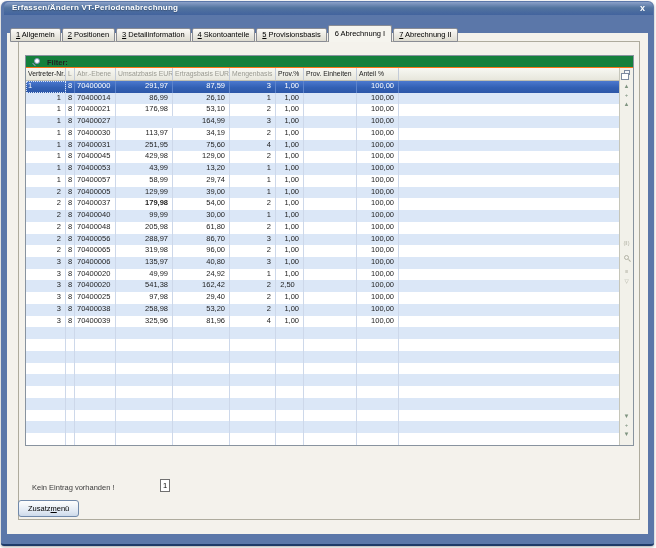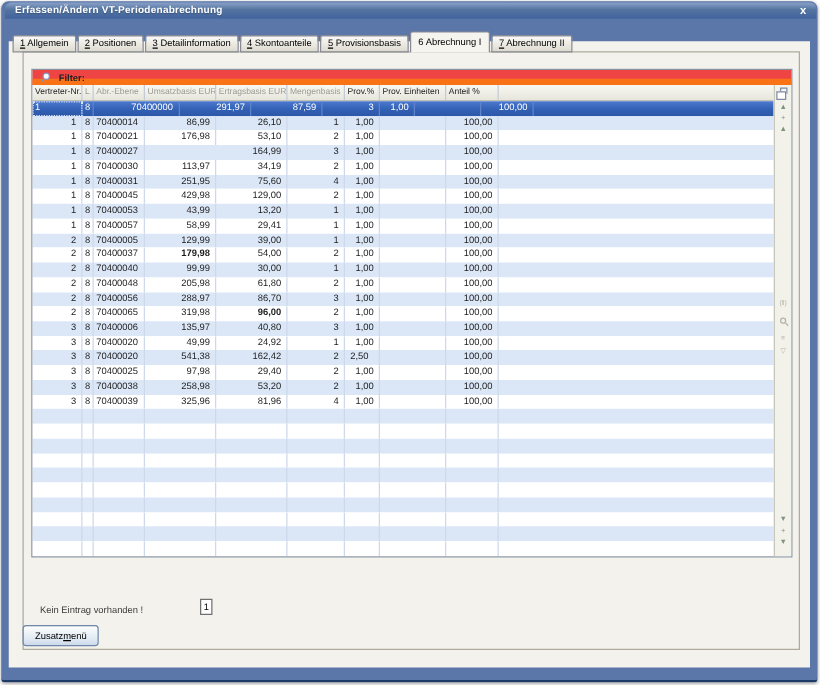--- a/index.html
+++ b/index.html
@@ -24,22 +24,22 @@
   .tab span::first-letter { text-decoration:underline; }
   .tab.active { height:17px; padding:0 6px; background:#f5f4ee; border-bottom:0; }
   .tab.active span { line-height:15px; }
   .tab.active span::first-letter { text-decoration:none; }
 
   .content { position:absolute; left:6px; top:32px; width:641px; height:501px; background:#f4f2ec; }
   .panel { position:absolute; left:11px; top:8px; width:622px; height:479px; border:1px solid #aeab9d; }
 
   .gridbox { position:absolute; left:6px; top:13px; width:609px; height:391px;
              border:1px solid #88939f; background:#fff; }
-  .filterrow { position:absolute; left:0; top:0; right:0; height:12px; background:#ef4444;
-               border-bottom:5px solid #f97316; }
+  .filterrow { position:absolute; left:0; top:0; right:0; height:12px; background:#15803d;
+               border-bottom:1px solid #f97316; }
   .mag { position:absolute; left:8px; top:2px; width:6px; height:6px;
          border:1px solid #8894bc; border-radius:50%; background:#fdfdff; }
   .mag::after { content:""; position:absolute; left:-3px; top:5px; width:4px; height:1px;
                 background:#8894bc; transform:rotate(45deg); }
   .filterlabel { position:absolute; left:21px; top:2px; font-size:7.5px; font-weight:bold; color:#222; line-height:9px; }
 
   .gridmain { position:absolute; left:0; top:12px; right:14px; bottom:0; overflow:hidden; }
   .headerrow { display:flex; height:13px; background:linear-gradient(#f8f8f3,#e7e6dc);
                border-bottom:1px solid #bfbfb2; }
   .hcell { flex:none; font-size:6.8px; line-height:12px; color:#1a1a1a; padding:0 2px;
@@ -137,21 +137,21 @@
               <div class="hcell muted" style="width: 46px;">Mengenbasis</div>
               <div class="hcell" style="width: 28px;">Prov.%</div>
               <div class="hcell" style="width: 53px;">Prov. Einheiten</div>
               <div class="hcell" style="width: 42px;">Anteil %</div>
               <div class="hcell hfill"></div>
             </div>
           <div>
               <div class="row selected" style="height: 11.7419px; line-height: 10.7419px;">
                 <div class="cell focuscell" style="width: 40px;">1</div>
                 <div class="cell ctr" style="width: 9px;">8</div>
-                <div class="cell txt" style="width: 41px; margin-left: 28px;">70400000</div>
+                <div class="cell txt" style="width: 41px;">70400000</div>
                 <div class="cell num" style="width: 57px;">291,97</div>
                 <div class="cell num" style="width: 57px;">87,59</div>
                 <div class="cell num" style="width: 46px;">3</div>
                 <div class="cell num" style="width: 28px;">1,00</div>
                 <div class="cell num" style="width: 53px;"></div>
                 <div class="cell num" style="width: 42px;">100,00</div>
                 <div class="cell fill"></div>
               </div>
               <div class="row stripe" style="height: 11.7419px; line-height: 10.7419px;">
                 <div class="cell num" style="width: 40px;">1</div>
@@ -235,21 +235,21 @@
                 <div class="cell num" style="width: 28px;">1,00</div>
                 <div class="cell num" style="width: 53px;"></div>
                 <div class="cell num" style="width: 42px;">100,00</div>
                 <div class="cell fill"></div>
               </div>
               <div class="row" style="height: 11.7419px; line-height: 10.7419px;">
                 <div class="cell num" style="width: 40px;">1</div>
                 <div class="cell ctr" style="width: 9px;">8</div>
                 <div class="cell txt" style="width: 41px;">70400057</div>
                 <div class="cell num" style="width: 57px;">58,99</div>
-                <div class="cell num" style="width: 57px;">29,41</div>
+                <div class="cell num" style="width: 57px;">29,74</div>
                 <div class="cell num" style="width: 46px;">1</div>
                 <div class="cell num" style="width: 28px;">1,00</div>
                 <div class="cell num" style="width: 53px;"></div>
                 <div class="cell num" style="width: 42px;">100,00</div>
                 <div class="cell fill"></div>
               </div>
               <div class="row stripe" style="height: 11.7419px; line-height: 10.7419px;">
                 <div class="cell num" style="width: 40px;">2</div>
                 <div class="cell ctr" style="width: 9px;">8</div>
                 <div class="cell txt" style="width: 41px;">70400005</div>
@@ -307,21 +307,21 @@
                 <div class="cell num" style="width: 28px;">1,00</div>
                 <div class="cell num" style="width: 53px;"></div>
                 <div class="cell num" style="width: 42px;">100,00</div>
                 <div class="cell fill"></div>
               </div>
               <div class="row" style="height: 11.7419px; line-height: 10.7419px;">
                 <div class="cell num" style="width: 40px;">2</div>
                 <div class="cell ctr" style="width: 9px;">8</div>
                 <div class="cell txt" style="width: 41px;">70400065</div>
                 <div class="cell num" style="width: 57px;">319,98</div>
-                <div class="cell num" style="width: 57px; font-weight: bold;">96,00</div>
+                <div class="cell num" style="width: 57px;">96,00</div>
                 <div class="cell num" style="width: 46px;">2</div>
                 <div class="cell num" style="width: 28px;">1,00</div>
                 <div class="cell num" style="width: 53px;"></div>
                 <div class="cell num" style="width: 42px;">100,00</div>
                 <div class="cell fill"></div>
               </div>
               <div class="row stripe" style="height: 11.7419px; line-height: 10.7419px;">
                 <div class="cell num" style="width: 40px;">3</div>
                 <div class="cell ctr" style="width: 9px;">8</div>
                 <div class="cell txt" style="width: 41px;">70400006</div>

